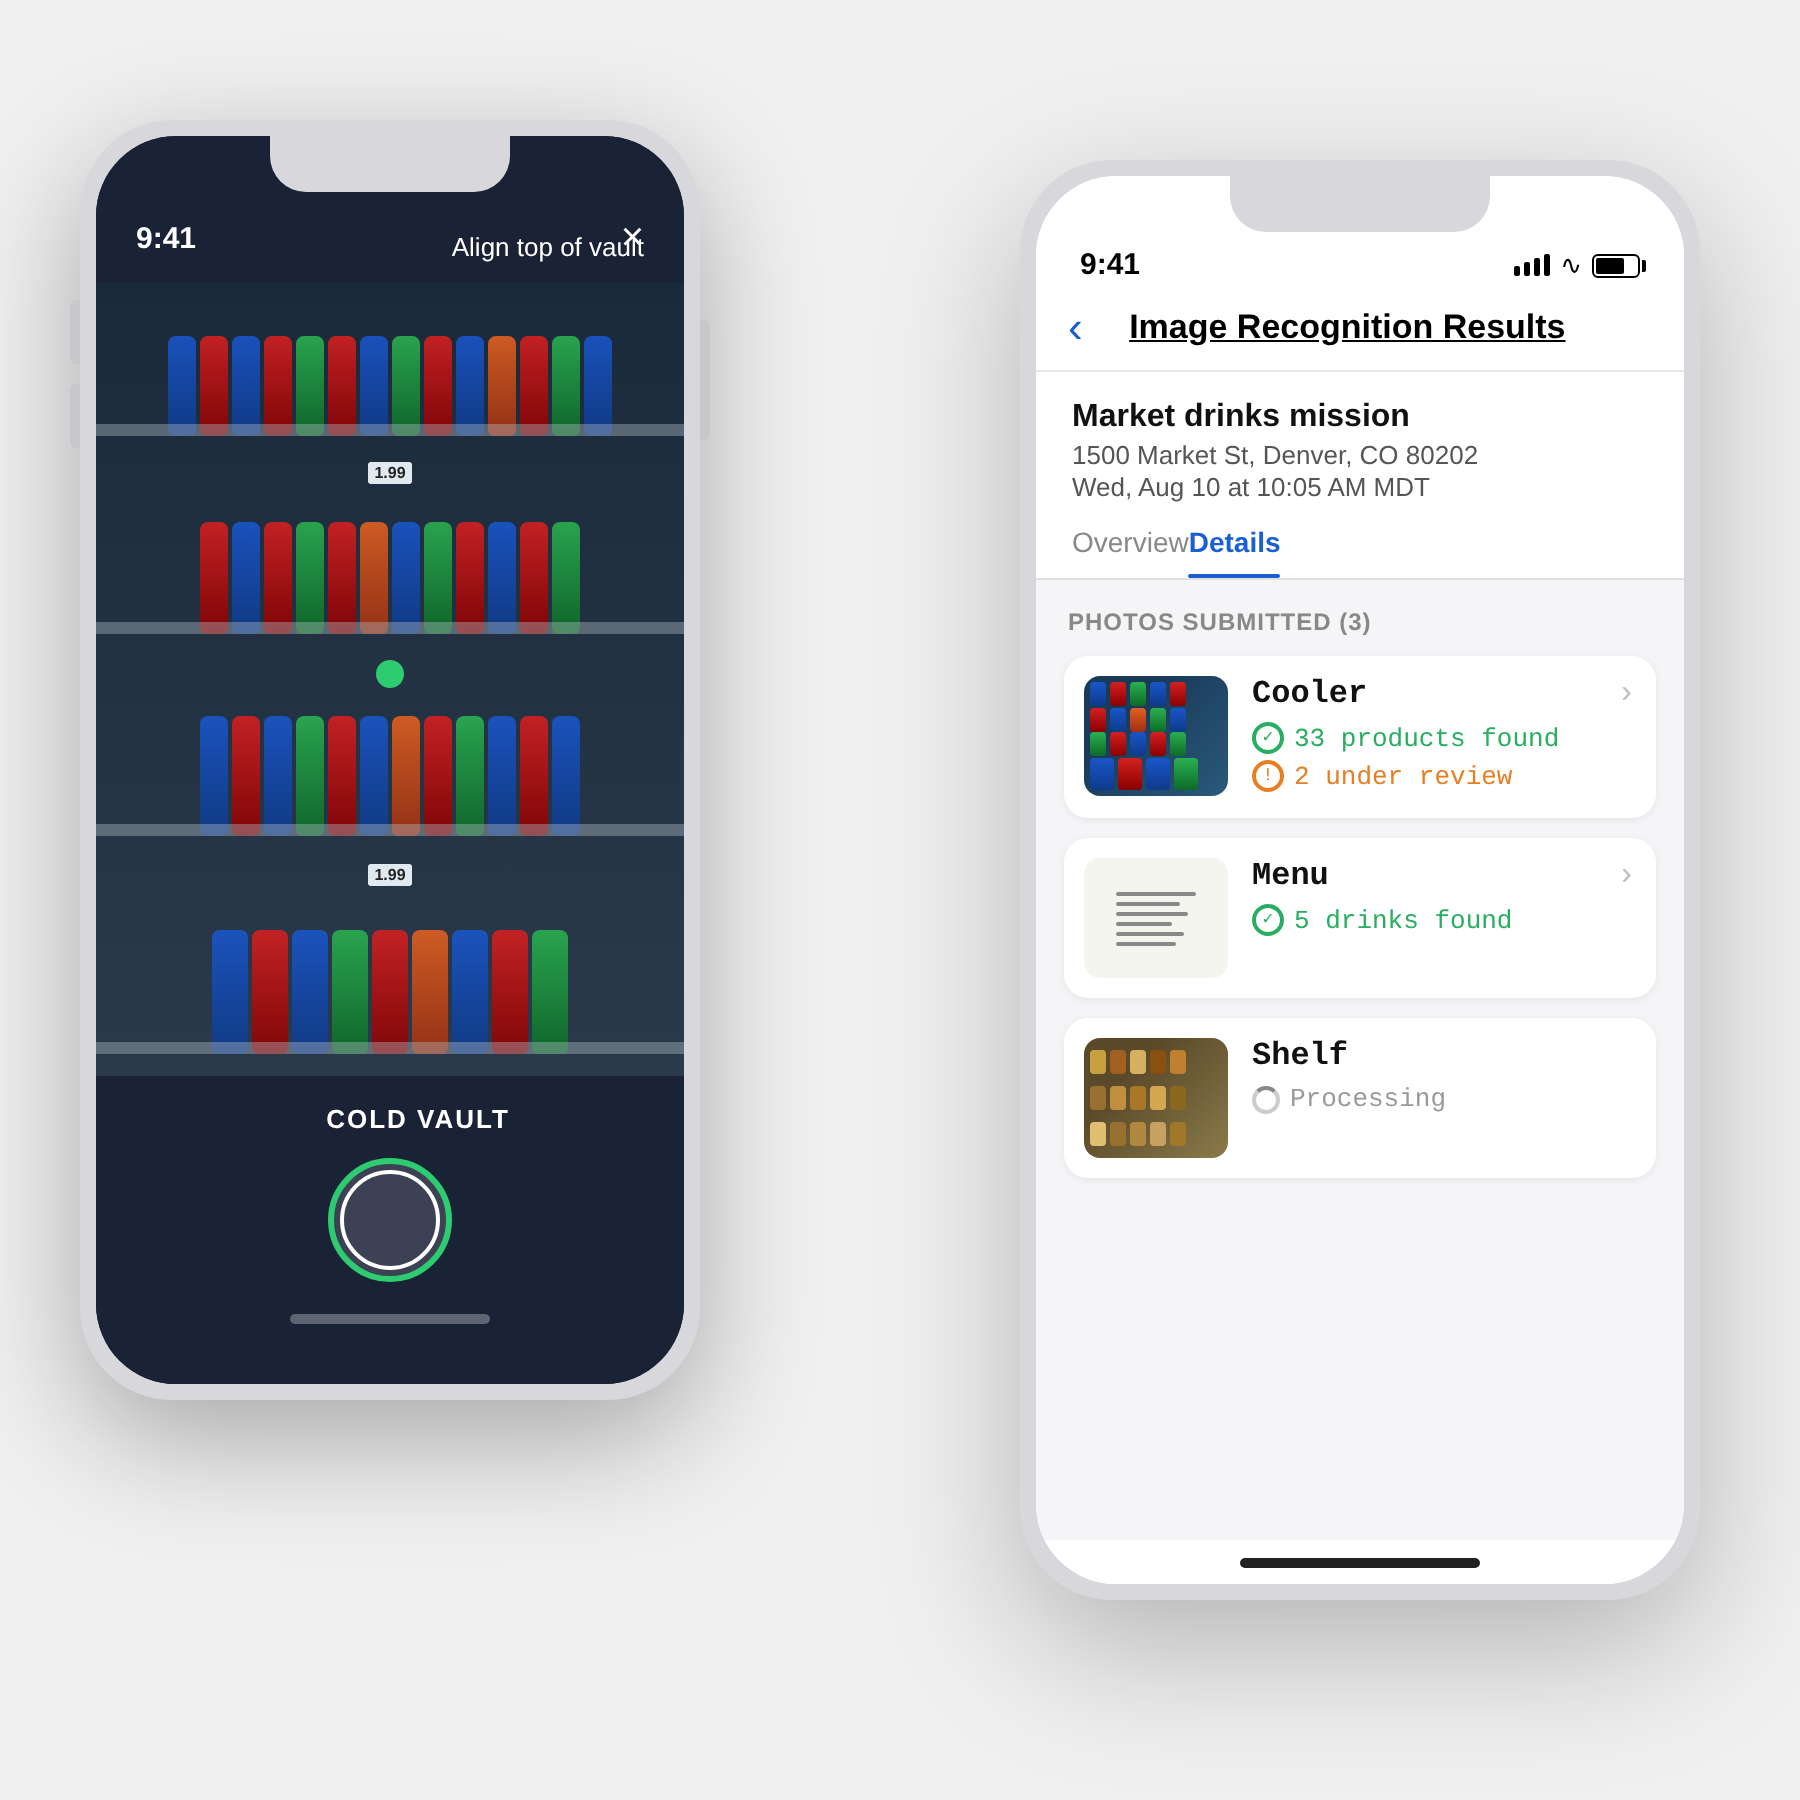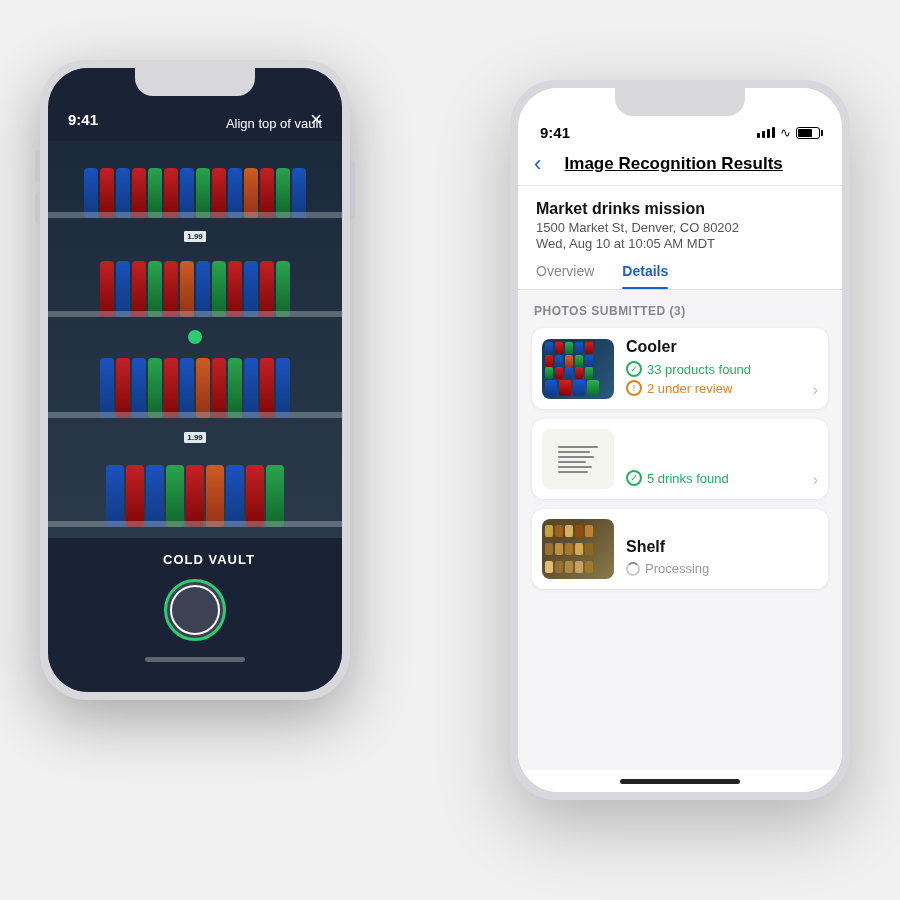--- a/index.html
+++ b/index.html
@@ -309,21 +309,20 @@
       color: #555;
       margin-top: 1px;
     }
 
     
     .tabs {
       display: flex;
       padding: 12px 18px 0;
       background: #fff;
       border-bottom: 1px solid #e0e0e0;
-      gap: 28px;
     }
     .tab {
       font-size: 14px;
       color: #888;
       padding-bottom: 10px;
       cursor: pointer;
       position: relative;
     }
     .tab.active {
       color: #1a5fd4;
@@ -353,24 +352,25 @@
       margin-bottom: 10px;
       padding: 0 2px;
     }
 
     
     .photo-card {
       background: #fff;
       border-radius: 12px;
       margin-bottom: 10px;
       display: flex;
-      align-items: flex-end;
+      align-items: flex-start;
       padding: 10px 10px;
       box-shadow: 0 1px 4px rgba(0,0,0,0.07);
       cursor: pointer;
+      font-family: Liberation Mono, monospace;
     }
     .photo-thumb {
       width: 72px;
       height: 60px;
       border-radius: 8px;
       overflow: hidden;
       flex-shrink: 0;
       margin-right: 12px;
       background: #ccc;
       display: flex;
@@ -728,20 +728,21 @@
             <div class="menu-lines">
               <div class="menu-line" style="width:40px;"></div>
               <div class="menu-line" style="width:32px;"></div>
               <div class="menu-line" style="width:36px;"></div>
               <div class="menu-line" style="width:28px;"></div>
               <div class="menu-line" style="width:34px;"></div>
               <div class="menu-line" style="width:30px;"></div>
             </div>
           </div>
           <div class="card-content">
+            <div class="card-title">Menu</div>
             <div class="card-status status-green">
               <div class="check-circle">✓</div>
               <span>5 drinks found</span>
             </div>
           </div>
           <span class="chevron-right">›</span>
         </div>
 
         <div class="photo-card">
           <div class="photo-thumb thumb-shelf">

